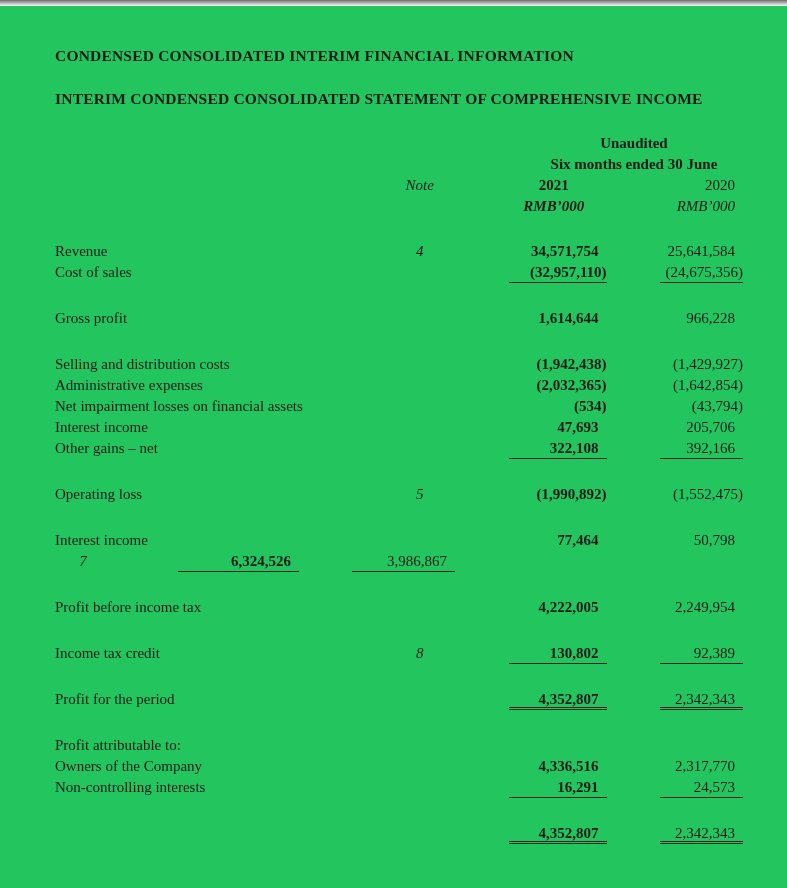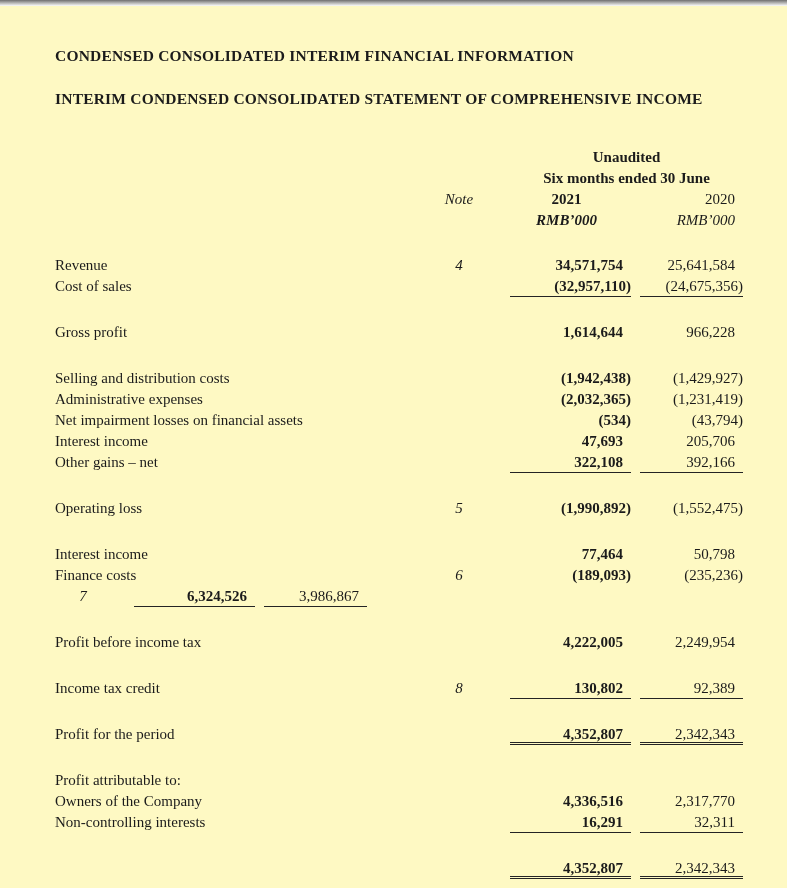--- a/index.html
+++ b/index.html
@@ -1,46 +1,47 @@
 <!DOCTYPE html>
 <html><head>
 <meta charset="utf-8">
 <style>
   html,body { margin:0; padding:0; background:#fff; }
   .page {
     position: relative;
     width: 787px;
     height: 888px;
-    background: #fef9c3;
+    background: #22c55e;
     font-family: "Liberation Serif", "DejaVu Serif", serif;
     color: #1b1b1b;
     overflow: hidden;
   }
   .top-edge {
     height: 6px;
     background: linear-gradient(#6f6f6f, #fdfdfb);
   }
   .content { padding: 41px 44px 0 55px; }
 
   .doc-title {
     font-size: 15.5px;
     font-weight: bold;
     letter-spacing: 0.2px;
     line-height: 17px;
     margin: 0 0 26px 0;
     white-space: nowrap;
   }
-  .doc-title.second { margin-bottom: 40px; }
+  .doc-title.second { margin-bottom: 26px; }
 
   
   .trow, .hrow {
     display: flex;
     height: 21px;
     line-height: 21px;
     font-size: 15px;
+    gap: 44px;
   }
   .c-label { width: 376px; white-space: nowrap; overflow: hidden; }
   .c-note  { width: 56px; margin-right: 23px; text-align: center; font-style: italic; }
   .c-v1 {
     width: 121px; box-sizing: border-box;
     text-align: right; padding-right: 8px;
     font-weight: bold; white-space: nowrap;
   }
   .c-v2 {
     width: 103px; box-sizing: border-box; margin-left: 9px;
@@ -124,21 +125,21 @@
           <div class="trow gap">
             <div class="c-label">Selling and distribution costs</div>
             <div class="c-note"></div>
             <div class="c-v1"><span class="paren-hang">(1,942,438)</span></div>
             <div class="c-v2"><span class="paren-hang">(1,429,927)</span></div>
           </div>
           <div class="trow">
             <div class="c-label">Administrative expenses</div>
             <div class="c-note"></div>
             <div class="c-v1"><span class="paren-hang">(2,032,365)</span></div>
-            <div class="c-v2"><span class="paren-hang">(1,231,419)</span></div>
+            <div class="c-v2"><span class="paren-hang">(1,642,854)</span></div>
           </div>
           <div class="trow">
             <div class="c-label">Net impairment losses on financial assets</div>
             <div class="c-note"></div>
             <div class="c-v1"><span class="paren-hang">(534)</span></div>
             <div class="c-v2"><span class="paren-hang">(43,794)</span></div>
           </div>
           <div class="trow">
             <div class="c-label">Interest income</div>
             <div class="c-note"></div>
@@ -155,26 +156,20 @@
             <div class="c-label label-bold">Operating loss</div>
             <div class="c-note">5</div>
             <div class="c-v1"><span class="paren-hang">(1,990,892)</span></div>
             <div class="c-v2"><span class="paren-hang">(1,552,475)</span></div>
           </div>
           <div class="trow gap">
             <div class="c-label">Interest income</div>
             <div class="c-note"></div>
             <div class="c-v1"><span>77,464</span></div>
             <div class="c-v2"><span>50,798</span></div>
-          </div>
-          <div class="trow">
-            <div class="c-label">Finance costs</div>
-            <div class="c-note">6</div>
-            <div class="c-v1"><span class="paren-hang">(189,093)</span></div>
-            <div class="c-v2"><span class="paren-hang">(235,236)</span></div>
           </div>
           <div class="trow rule-single">
             <div class="c-note">7</div>
             <div class="c-v1"><span>6,324,526</span></div>
             <div class="c-v2"><span>3,986,867</span></div>
           </div>
           <div class="trow gap">
             <div class="c-label label-bold">Profit before income tax</div>
             <div class="c-note"></div>
             <div class="c-v1"><span>4,222,005</span></div>
@@ -201,21 +196,21 @@
           <div class="trow">
             <div class="c-label">Owners of the Company</div>
             <div class="c-note"></div>
             <div class="c-v1"><span>4,336,516</span></div>
             <div class="c-v2"><span>2,317,770</span></div>
           </div>
           <div class="trow rule-single">
             <div class="c-label">Non-controlling interests</div>
             <div class="c-note"></div>
             <div class="c-v1"><span>16,291</span></div>
-            <div class="c-v2"><span>32,311</span></div>
+            <div class="c-v2"><span>24,573</span></div>
           </div>
           <div class="trow gap rule-double">
             <div class="c-label"></div>
             <div class="c-note"></div>
             <div class="c-v1"><span>4,352,807</span></div>
             <div class="c-v2"><span>2,342,343</span></div>
           </div>
         </div>
     </div>
 

